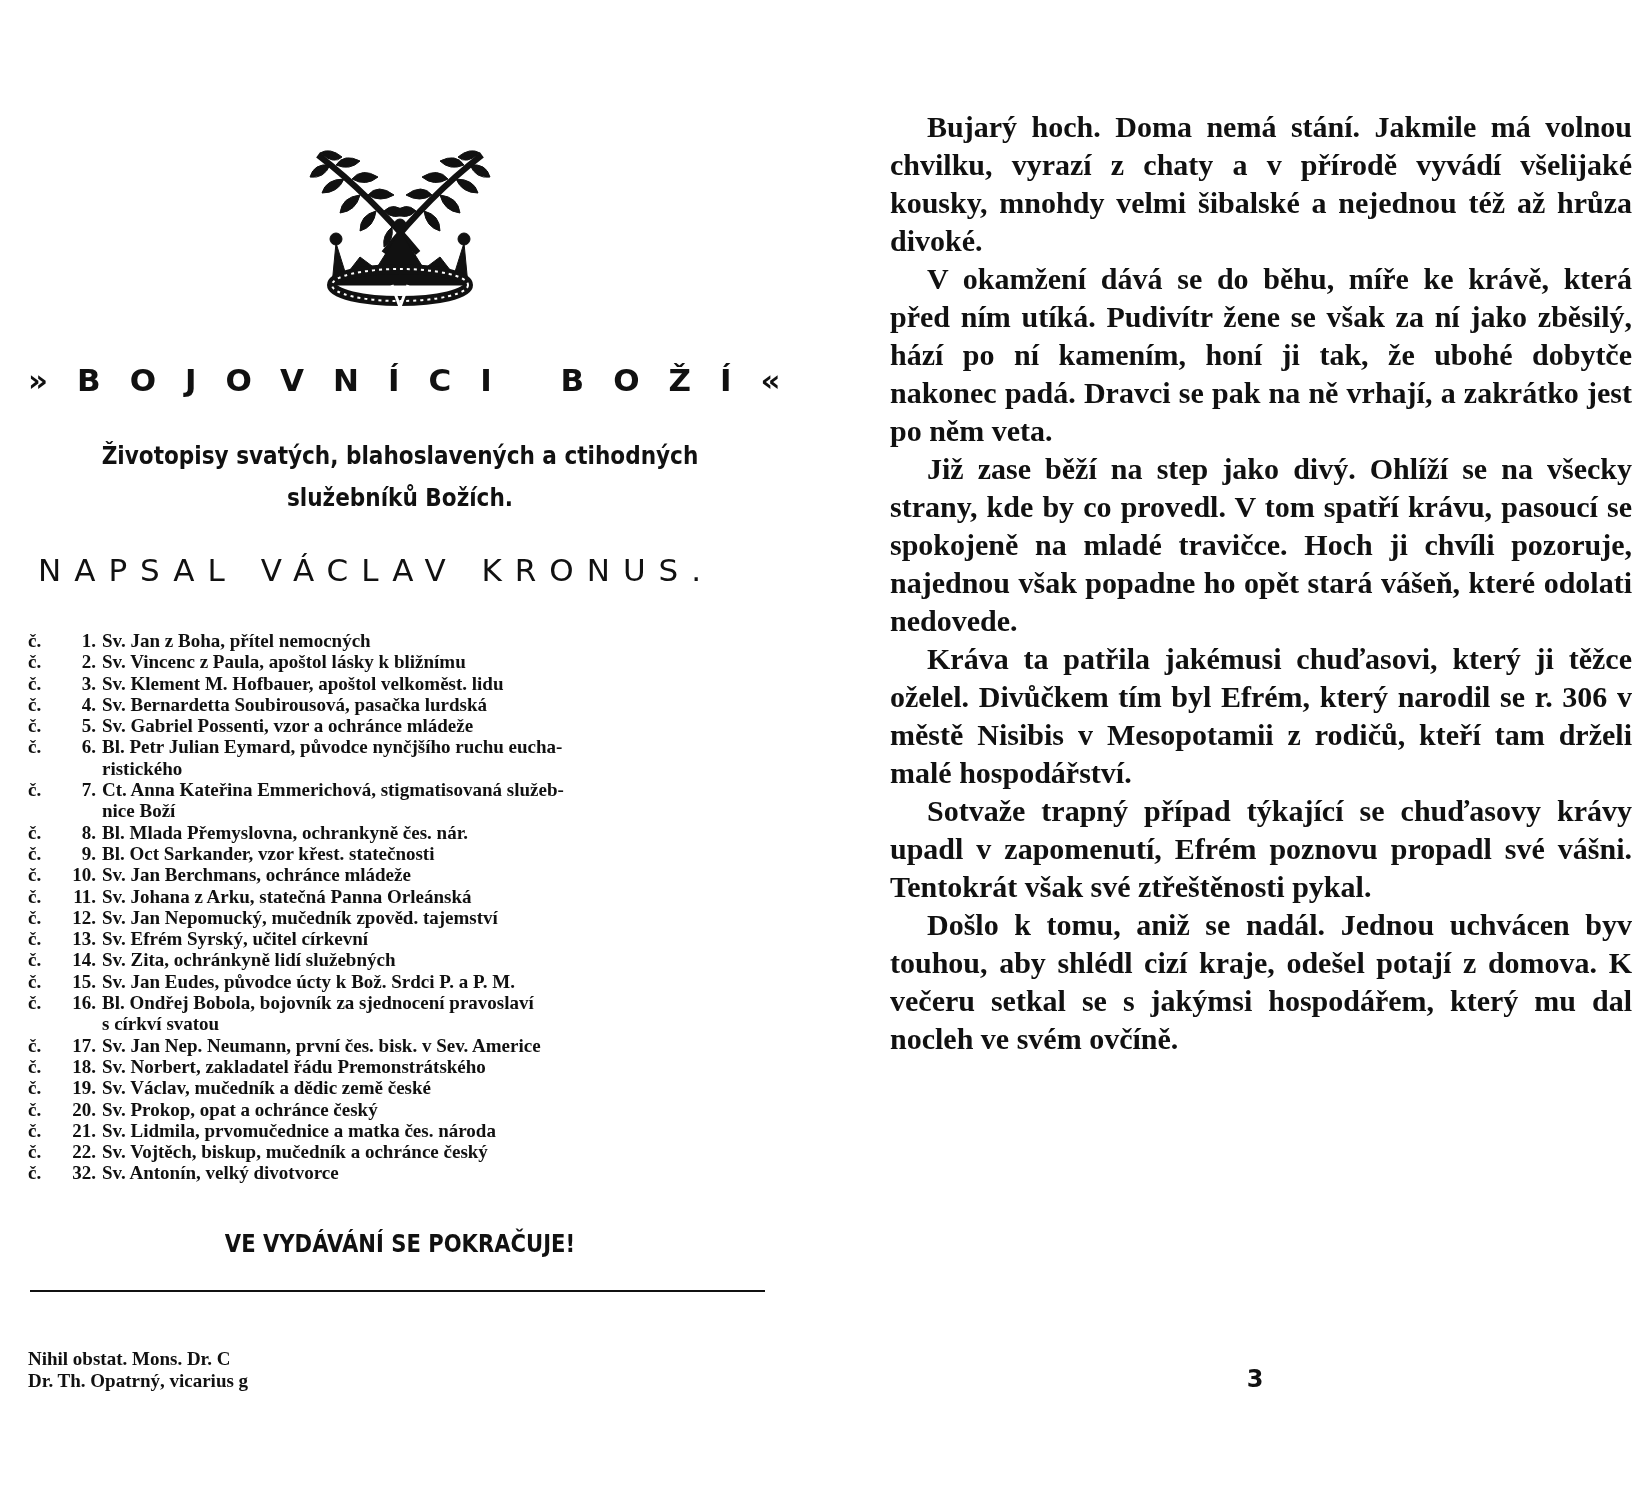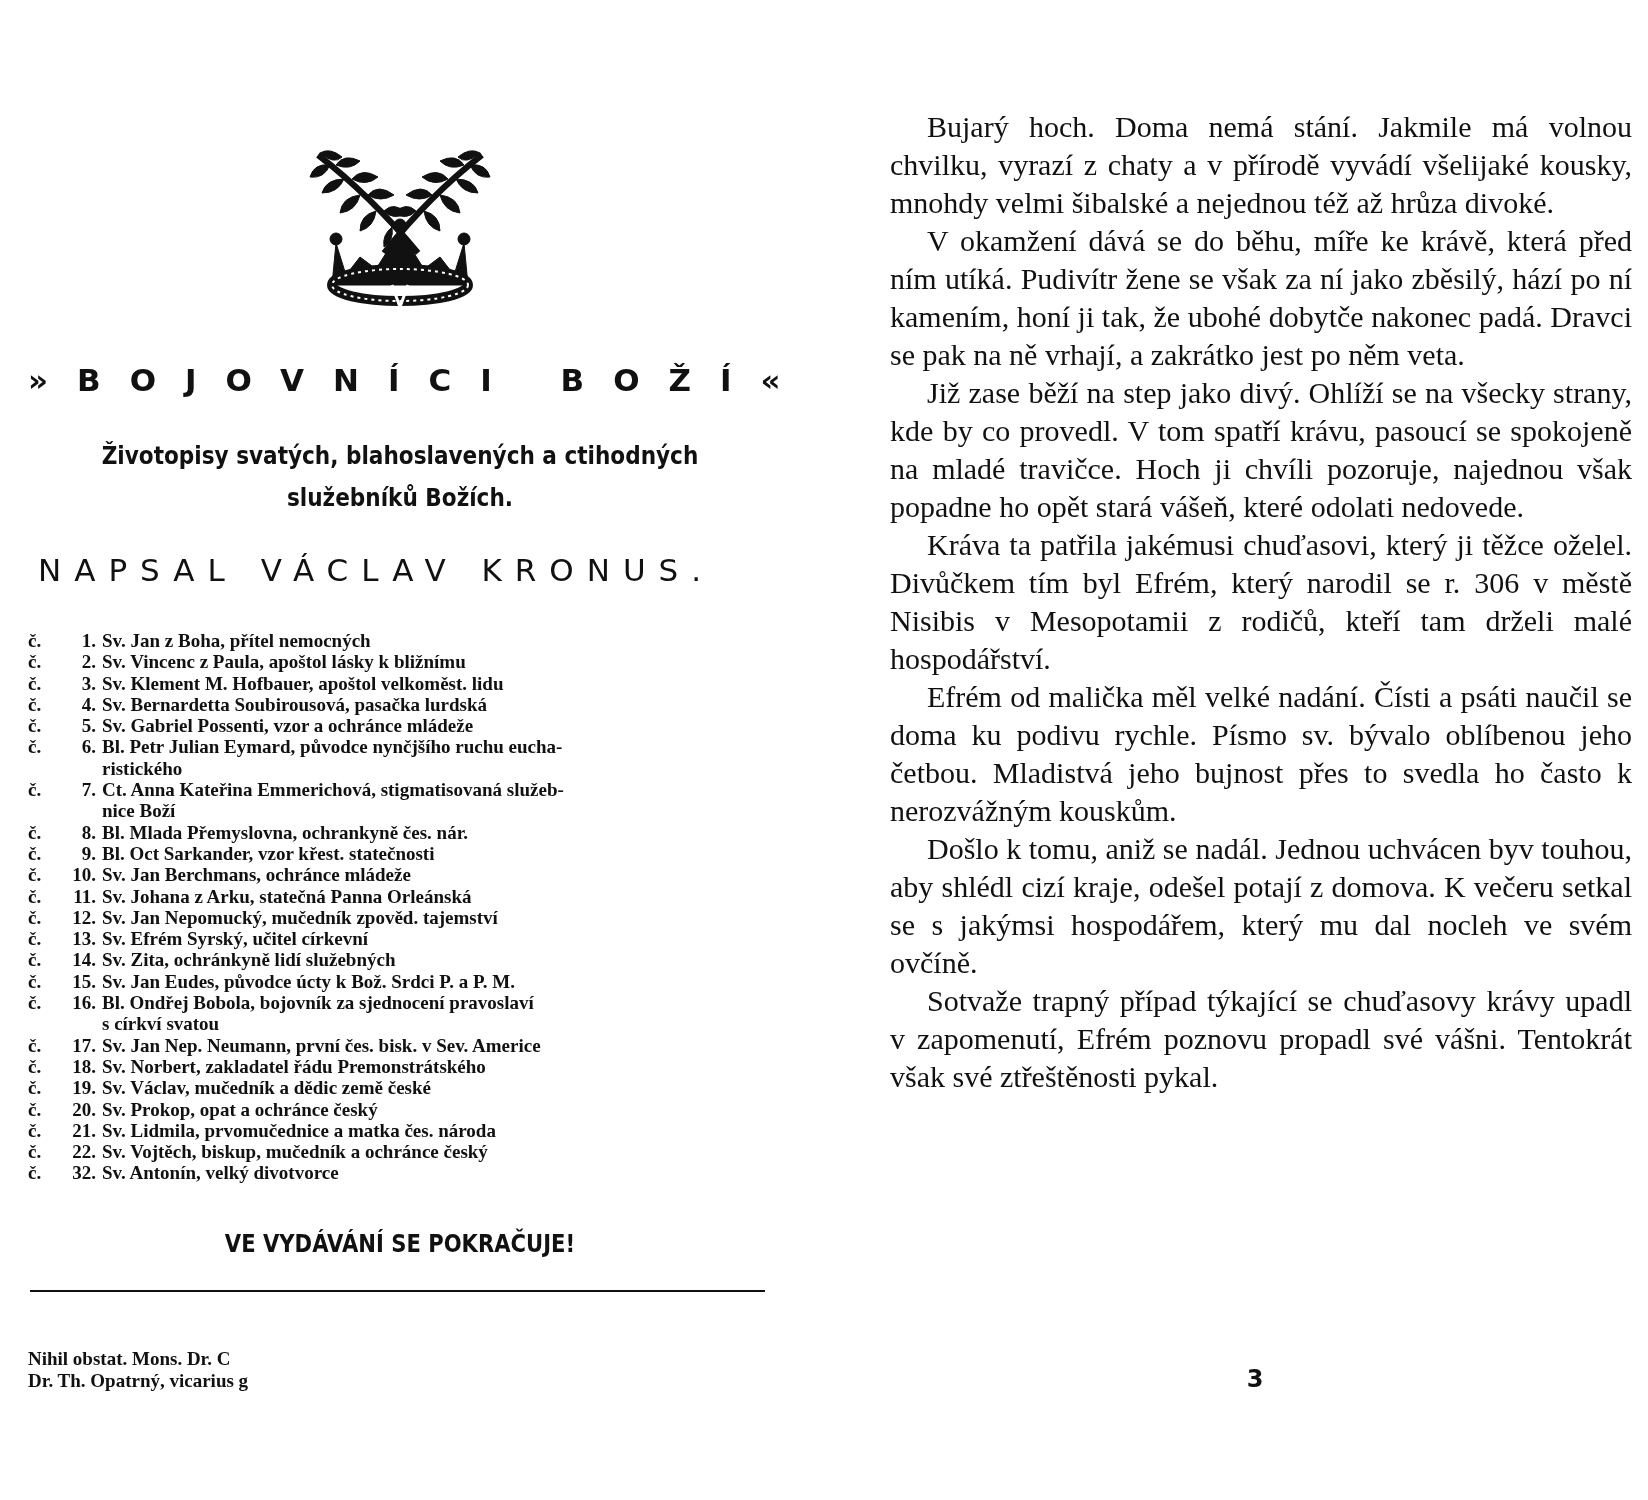--- a/index.html
+++ b/index.html
@@ -51,21 +51,21 @@
     position: absolute; left: 30px; top: 1290px; width: 735px; height: 0;
     border-top: 2px solid #111;
   }
   .imprimatur {
     position: absolute; left: 28px; top: 1348px; width: 320px; overflow: hidden; white-space: nowrap;
     font-family: "Liberation Serif", serif; font-weight: bold; font-size: 19px; line-height: 22px;
   }
 
   .body-text {
     position: absolute; left: 70px; top: 108px; width: 742px;
-    font-family: "Liberation Serif", "DejaVu Serif", serif; font-weight: normal;
+    font-family: "Liberation Serif", "DejaVu Serif", serif; font-weight: bold;
     font-size: 30px; line-height: 38px; text-align: justify;
   }
   .body-text p { margin: 0 0 0px 0; text-indent: 37px; }
   .folio {
     position: absolute; left: 1240px; top: 1365px; width: 30px; text-align: center;
     font-family: "DejaVu Sans", "Liberation Sans", sans-serif; font-weight: bold; font-size: 24px;
   }
 </style>
 </head>
 <body>
@@ -245,18 +245,17 @@
     <div>Dr. Th. Opatrný, vicarius g</div>
   </div>
 </div>
 
 <div class="page right-page">
   <div class="body-text">
     <p>Bujarý hoch. Doma nemá stání. Jakmile má volnou chvilku, vyrazí z chaty a v přírodě vyvádí všelijaké kousky, mnohdy velmi šibalské a nejednou též až hrůza divoké.</p>
     <p>V okamžení dává se do běhu, míře ke krávě, která před ním utíká. Pudivítr žene se však za ní jako zběsilý, hází po ní kamením, honí ji tak, že ubohé dobytče nakonec padá. Dravci se pak na ně vrhají, a zakrátko jest po něm veta.</p>
     <p>Již zase běží na step jako divý. Ohlíží se na všecky strany, kde by co provedl. V tom spatří krávu, pasoucí se spokojeně na mladé travičce. Hoch ji chvíli pozoruje, najednou však popadne ho opět stará vášeň, které odolati nedovede.</p>
     <p>Kráva ta patřila jakémusi chuďasovi, který ji těžce oželel. Divůčkem tím byl Efrém, který narodil se r. 306 v městě Nisibis v Mesopotamii z rodičů, kteří tam drželi malé hospodářství.</p>
-    <p>Efrém od malička měl velké nadání. Čísti a psáti naučil se doma ku podivu rychle. Písmo sv. bývalo oblíbenou jeho četbou. Mladistvá jeho bujnost přes to svedla ho často k nerozvážným kouskům.</p>
+    <p>Sotvaže trapný případ týkající se chuďasovy krávy upadl v zapomenutí, Efrém poznovu propadl své vášni. Tentokrát však své ztřeštěnosti pykal.</p>
     <p>Došlo k tomu, aniž se nadál. Jednou uchvácen byv touhou, aby shlédl cizí kraje, odešel potají z domova. K večeru setkal se s jakýmsi hospodářem, který mu dal nocleh ve svém ovčíně.</p>
-    <p>Sotvaže trapný případ týkající se chuďasovy krávy upadl v zapomenutí, Efrém poznovu propadl své vášni. Tentokrát však své ztřeštěnosti pykal.</p>
   </div>
 </div>
 <div class="folio">3</div>
 
 </body></html>

